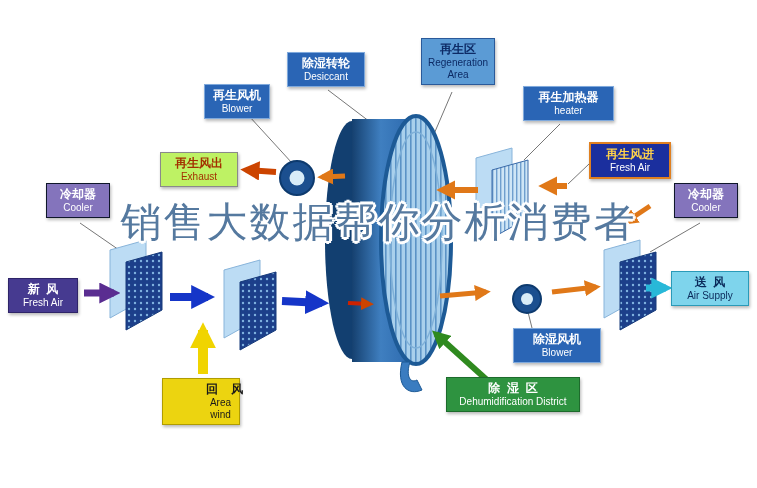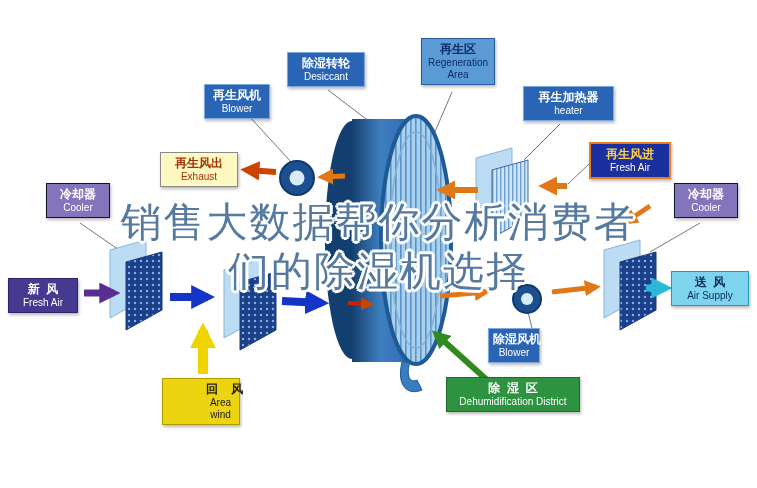--- a/index.html
+++ b/index.html
@@ -8,21 +8,21 @@
 
   .canvas { position:absolute; left:0; top:0; z-index:1; }
 
   .lbl { position:absolute; z-index:2; text-align:center; padding:3px 4px; line-height:1.22;
          box-shadow:1px 2px 3px rgba(0,0,0,.28); }
   .lbl .zh { font-size:12px; font-weight:bold; white-space:pre; }
   .lbl .en { font-size:10px; }
 
   .lbl-blue   { background:#2a65b5; border:1px solid #7fa9dc; color:#ffffff; }
   .lbl-area   { background:#5b9bd5; border:1px solid #2a5a9a; color:#0d2b66; }
-  .lbl-tan    { background:#fef9c3; border:1px solid #8a8a8a; color:#a33000; }
+  .lbl-tan    { background:#bef264; border:1px solid #8a8a8a; color:#a33000; }
   .lbl-inlet  { background:#1b2f9e; border:2px solid #e08020; }
   .lbl-inlet .zh { color:#ffd24a; }
   .lbl-inlet .en { color:#ffffff; }
   .lbl-purple { background:#8474bc; border:1px solid #0f172a; color:#ffffff; }
   .lbl-indigo { background:#463a90; border:1px solid #2e2468; color:#ffffff; }
   .lbl-cyan   { background:#7ed4ec; border:1px solid #2a9ab8; color:#0a2a5a; }
   .lbl-yellow { background:#ecd410; border:1px solid #b09c00; color:#1a1a1a;padding-left:43px; }
   .lbl-green  { background:#2e9340; border:1px solid #1d6b2c; color:#ffffff; }
 
   .title { position:absolute; left:0; right:0; top:198px; z-index:3; text-align:center;
@@ -197,28 +197,27 @@
   <div class="lbl lbl-cyan" style="left:671px;top:271px;width:78px">
     <div class="zh">送  风</div>
     <div class="en">Air Supply</div>
   </div>
 
   <div class="lbl lbl-yellow" style="left:162px;top:378px;width:78px">
     <div class="zh">回    风</div>
     <div class="en">Area wind</div>
   </div>
 
-  <div class="lbl lbl-blue" style="left:488px;top:328px;width:52px">
+  <div class="lbl lbl-blue" style="left:513px;top:328px;width:88px">
     <div class="zh">除湿风机</div>
     <div class="en">Blower</div>
   </div>
 
   <div class="lbl lbl-green" style="left:446px;top:377px;width:134px">
     <div class="zh">除  湿  区</div>
     <div class="en">Dehumidification District</div>
   </div>
 
   <div class="title">
     <div>销售大数据帮你分析消费者</div>
-    <div>们的除湿机选择</div>
   </div>
 
 </div>
 
 </body></html>

